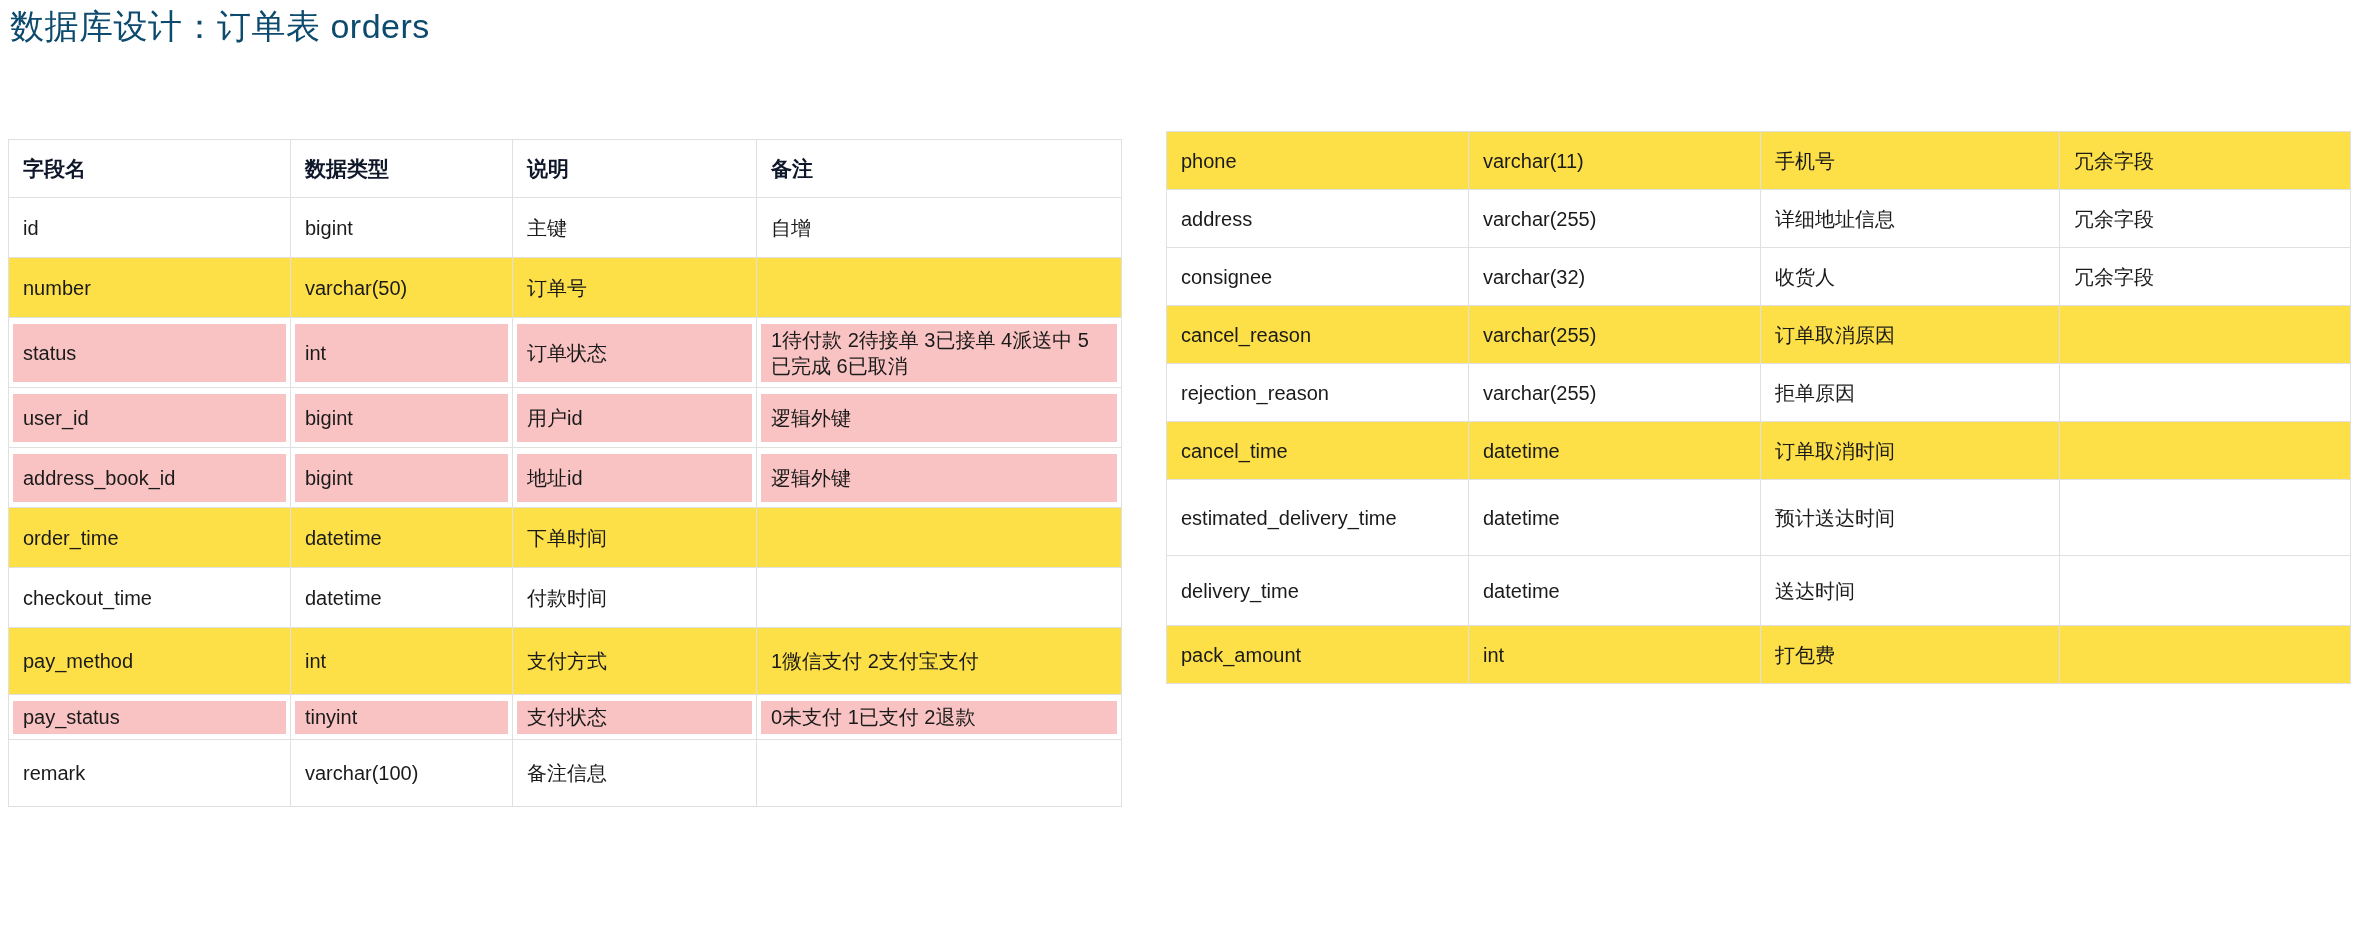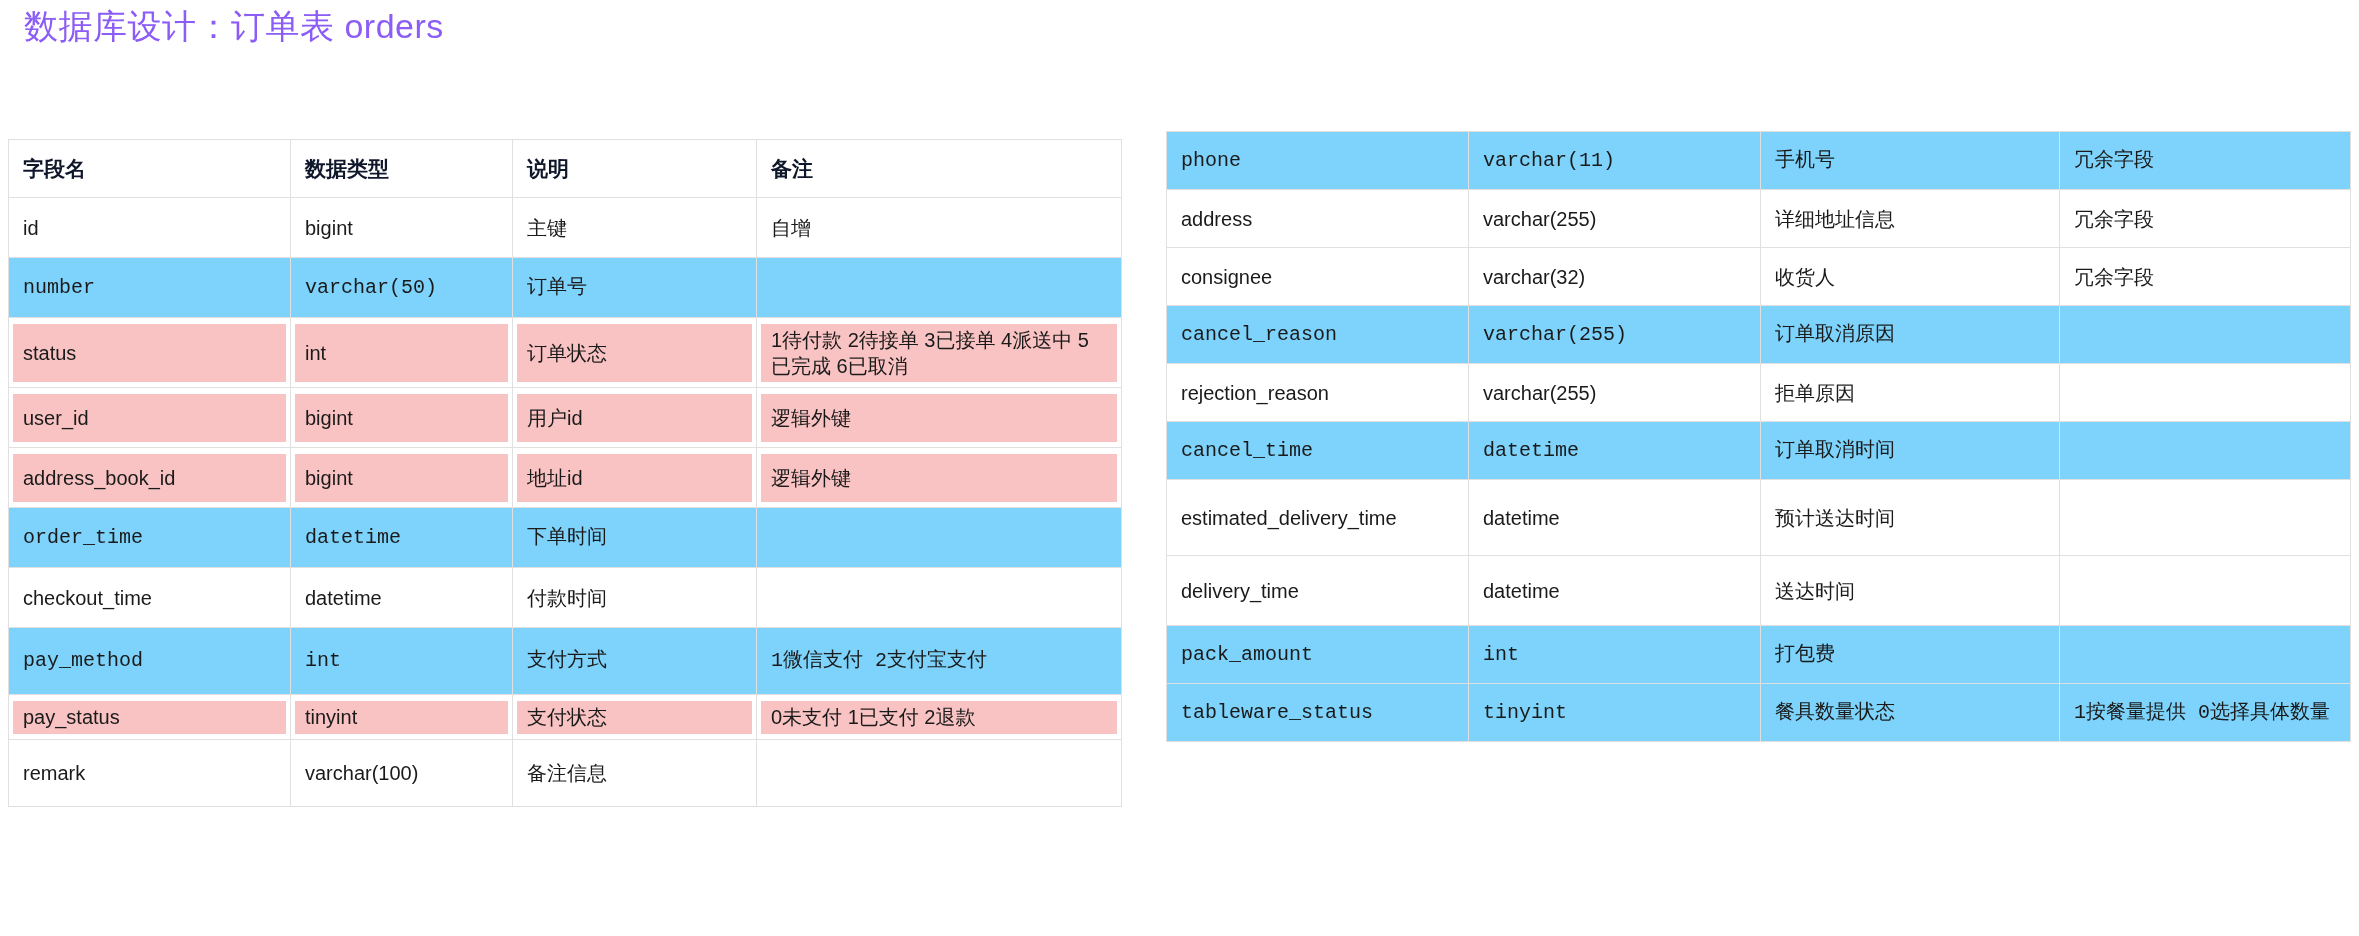--- a/index.html
+++ b/index.html
@@ -2,41 +2,41 @@
 <html><head>
 <meta charset="utf-8">
 <style>
   html,body{margin:0;padding:0;}
   body{
     width:2359px;height:936px;position:relative;background:#ffffff;
     font-family:"Liberation Sans","DejaVu Sans",sans-serif;
     color:#1a1a1a;overflow:hidden;
   }
   .page-title{
-    position:absolute;left:24px;top:4px;
-    font-size:34px;color:#8b5cf6;letter-spacing:0.5px;
+    position:absolute;left:10px;top:4px;
+    font-size:34px;color:#0c4a6e;letter-spacing:0.5px;
   }
   .tbl{
     position:absolute;border-collapse:collapse;table-layout:fixed;
   }
   .tbl-left{left:8px;top:139px;width:1113px;}
   .tbl-right{left:1166px;top:131px;width:1184px;}
   .tbl th,.tbl td{
     border:1px solid #e0e0e0;
     vertical-align:middle;
     padding:4px 14px;
     font-size:20px;
     line-height:1.3;
     overflow:hidden;
     background-clip:padding-box;
   }
   .tbl th{
     text-align:left;font-weight:bold;color:#0f172a;font-size:21px;
   }
-  td.stripe{background-color:#7dd3fc;font-family:Liberation Mono, monospace;}
+  td.stripe{background-color:#fde047;}
   td.hl{
     background-image:linear-gradient(#f9c3c3,#f9c3c3);
     background-repeat:no-repeat;
     background-position:4px 6px;
     background-size:calc(100% - 8px) calc(100% - 11px);
   }
   
   .tbl-left  col.c1{width:282px}.tbl-left  col.c2{width:222px}
   .tbl-left  col.c3{width:244px}.tbl-left  col.c4{width:365px}
   .tbl-right col.c1{width:302px}.tbl-right col.c2{width:292px}
@@ -193,20 +193,14 @@
         <td>datetime</td>
         <td>送达时间</td>
         <td></td>
       </tr>
       <tr>
         <td class="stripe">pack_amount</td>
         <td class="stripe">int</td>
         <td class="stripe">打包费</td>
         <td class="stripe"></td>
       </tr>
-      <tr>
-        <td class="stripe">tableware_status</td>
-        <td class="stripe">tinyint</td>
-        <td class="stripe">餐具数量状态</td>
-        <td class="stripe">1按餐量提供 0选择具体数量</td>
-      </tr>
     </tbody>
 </table>
 
 </body></html>

